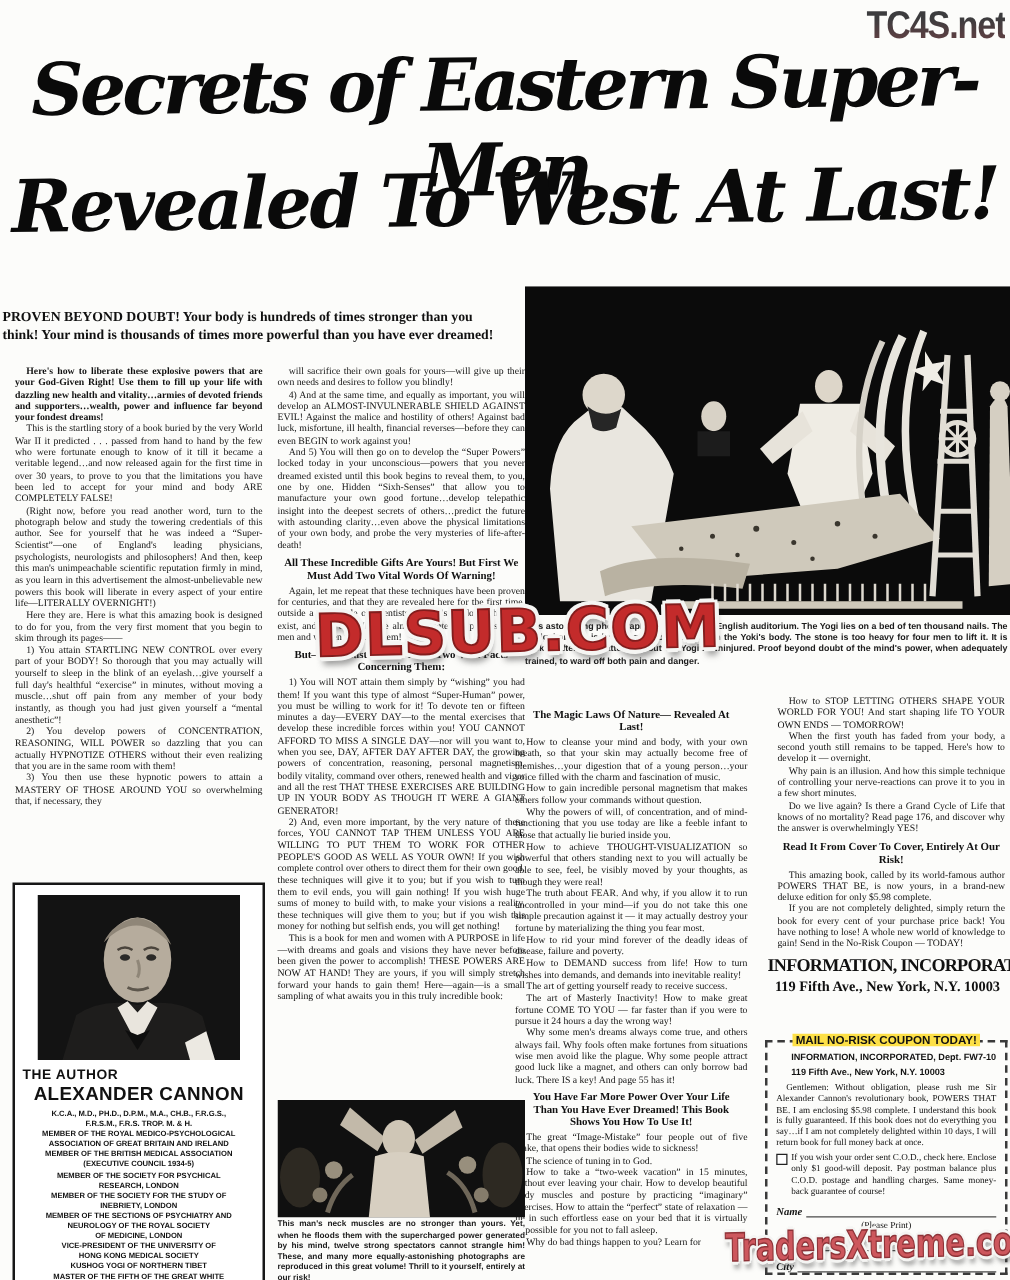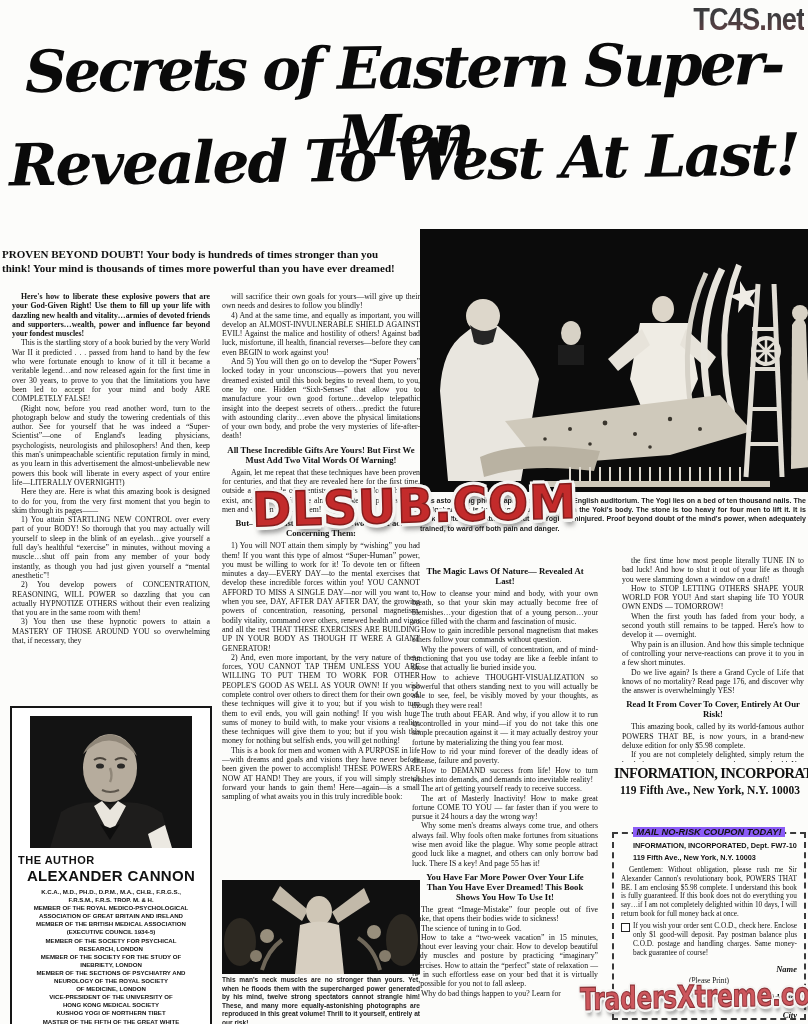--- a/index.html
+++ b/index.html
@@ -79,44 +79,44 @@
   .company-addr { font-weight:bold; font-size:11.5px; margin-top:2px; white-space:nowrap; }
   .coupon {
     position:absolute; left:612px; top:832px; width:194px; height:188px; z-index:10;
     box-sizing:border-box; background:#fcfcfa;
     border:2px dashed #3a3a3a; padding:5px 7px 2px;
   }
   .coupon-header {
     position:absolute; top:-7px; left:0; right:0; text-align:center;
     font-family:"Liberation Sans",sans-serif; font-weight:bold; font-size:9.3px;
   }
-  .coupon-header span { background:#8b5cf6; padding:0 3px;font-style:italic; }
+  .coupon-header span { background:#fde047; padding:0 3px; }
   .coupon-dept { font-family:"Liberation Sans",sans-serif; font-weight:bold; font-size:7.3px; line-height:8.6px; margin-top:3px;padding-left:12px; }
   .coupon-body { font-size:7.3px; line-height:8.7px; text-align:justify; text-indent:8px; margin-top:4px; }
   .cod-row  { display:flex; gap:3px; margin-top:4px; }
   .cod-box  { width:7px; height:7px; border:1.2px solid #222; flex:none; margin-top:1px; background:#fff; }
   .cod-text { font-size:7.3px; line-height:8.7px; text-align:justify; }
-  .fline { display:flex; align-items:flex-end; margin-top:7px; font-style:italic; font-weight:bold; font-size:8.5px;flex-direction:column; }
+  .fline { display:flex; align-items:flex-end; margin-top:7px; font-style:italic; font-weight:bold; font-size:8.5px; }
   .fline .rule { flex:1; border-bottom:1px solid #4a4a4a; margin-left:3px; height:9px; }
   .please { text-align:center; font-size:7.4px; margin-top:1px; }
 </style>
 </head>
 <body>
 
 <div class="page">
 
   <div class="wm-top">TC4S.net</div>
 
   <h1 class="head h1a">Secrets of Eastern Super-Men</h1>
   <h1 class="head h1b">Revealed To West At Last!</h1>
 
   <div class="intro">PROVEN BEYOND DOUBT! Your body is hundreds of times stronger than you think! Your mind is thousands of times more powerful than you have ever dreamed!</div>
 
   <div class="col col1">
-      <div class="blk lead">Here's how to liberate these explosive powers that are your God-Given Right! Use them to fill up your life with dazzling new health and vitality…armies of devoted friends and supporters…wealth, power and influence far beyond your fondest muscles!</div>
+      <div class="blk lead">Here's how to liberate these explosive powers that are your God-Given Right! Use them to fill up your life with dazzling new health and vitality…armies of devoted friends and supporters…wealth, power and influence far beyond your fondest dreams!</div>
       <div class="blk p">This is the startling story of a book buried by the very World War II it predicted . . . passed from hand to hand by the few who were fortunate enough to know of it till it became a veritable legend…and now released again for the first time in over 30 years, to prove to you that the limitations you have been led to accept for your mind and body ARE COMPLETELY FALSE!</div>
       <div class="blk p">(Right now, before you read another word, turn to the photograph below and study the towering credentials of this author. See for yourself that he was indeed a “Super-Scientist”—one of England's leading physicians, psychologists, neurologists and philosophers! And then, keep this man's unimpeachable scientific reputation firmly in mind, as you learn in this advertisement the almost-unbelievable new powers this book will liberate in every aspect of your entire life—LITERALLY OVERNIGHT!)</div>
       <div class="blk p">Here they are. Here is what this amazing book is designed to do for you, from the very first moment that you begin to skim through its pages——</div>
       <div class="blk p">1) You attain STARTLING NEW CONTROL over every part of your BODY! So thorough that you may actually will yourself to sleep in the blink of an eyelash…give yourself a full day's healthful “exercise” in minutes, without moving a muscle…shut off pain from any member of your body instantly, as though you had just given yourself a “mental anesthetic”!</div>
       <div class="blk p">2) You develop powers of CONCENTRATION, REASONING, WILL POWER so dazzling that you can actually HYPNOTIZE OTHERS without their even realizing that you are in the same room with them!</div>
       <div class="blk p">3) You then use these hypnotic powers to attain a MASTERY OF THOSE AROUND YOU so overwhelming that, if necessary, they</div>
     </div>
   <div class="col col2">
       <div class="blk p">will sacrifice their own goals for yours—will give up their own needs and desires to follow you blindly!</div>
       <div class="blk p">4) And at the same time, and equally as important, you will develop an ALMOST-INVULNERABLE SHIELD AGAINST EVIL! Against the malice and hostility of others! Against bad luck, misfortune, ill health, financial reverses—before they can even BEGIN to work against you!</div>
@@ -187,21 +187,20 @@
       <div class="blk p">The art of getting yourself ready to receive success.</div>
       <div class="blk p">The art of Masterly Inactivity! How to make great fortune COME TO YOU — far faster than if you were to pursue it 24 hours a day the wrong way!</div>
       <div class="blk p">Why some men's dreams always come true, and others always fail. Why fools often make fortunes from situations wise men avoid like the plague. Why some people attract good luck like a magnet, and others can only borrow bad luck. There IS a key! And page 55 has it!</div>
       <div class="blk h">You Have Far More Power Over Your Life Than You Have Ever Dreamed! This Book Shows You How To Use It!</div>
       <div class="blk p">The great “Image-Mistake” four people out of five make, that opens their bodies wide to sickness!</div>
       <div class="blk p">The science of tuning in to God.</div>
       <div class="blk p">How to take a “two-week vacation” in 15 minutes, without ever leaving your chair. How to develop beautiful body muscles and posture by practicing “imaginary” exercises. How to attain the “perfect” state of relaxation — lie in such effortless ease on your bed that it is virtually impossible for you not to fall asleep.</div>
       <div class="blk p">Why do bad things happen to you? Learn for</div>
     </div>
   <div class="col col4">
-      <div class="blk p">the first time how most people literally TUNE IN to bad luck! And how to shut it out of your life as though you were slamming down a window on a draft!</div>
       <div class="blk p">How to STOP LETTING OTHERS SHAPE YOUR WORLD FOR YOU! And start shaping life TO YOUR OWN ENDS — TOMORROW!</div>
       <div class="blk p">When the first youth has faded from your body, a second youth still remains to be tapped. Here's how to develop it — overnight.</div>
       <div class="blk p">Why pain is an illusion. And how this simple technique of controlling your nerve-reactions can prove it to you in a few short minutes.</div>
       <div class="blk p">Do we live again? Is there a Grand Cycle of Life that knows of no mortality? Read page 176, and discover why the answer is overwhelmingly YES!</div>
       <div class="blk h">Read It From Cover To Cover, Entirely At Our Risk!</div>
       <div class="blk p">This amazing book, called by its world-famous author POWERS THAT BE, is now yours, in a brand-new deluxe edition for only $5.98 complete.</div>
       <div class="blk p">If you are not completely delighted, simply return the book for every cent of your purchase price back! You have nothing to lose! A whole new world of knowledge to gain! Send in the No-Risk Coupon — TODAY!</div>
     </div>
 
   <div class="author-box">

